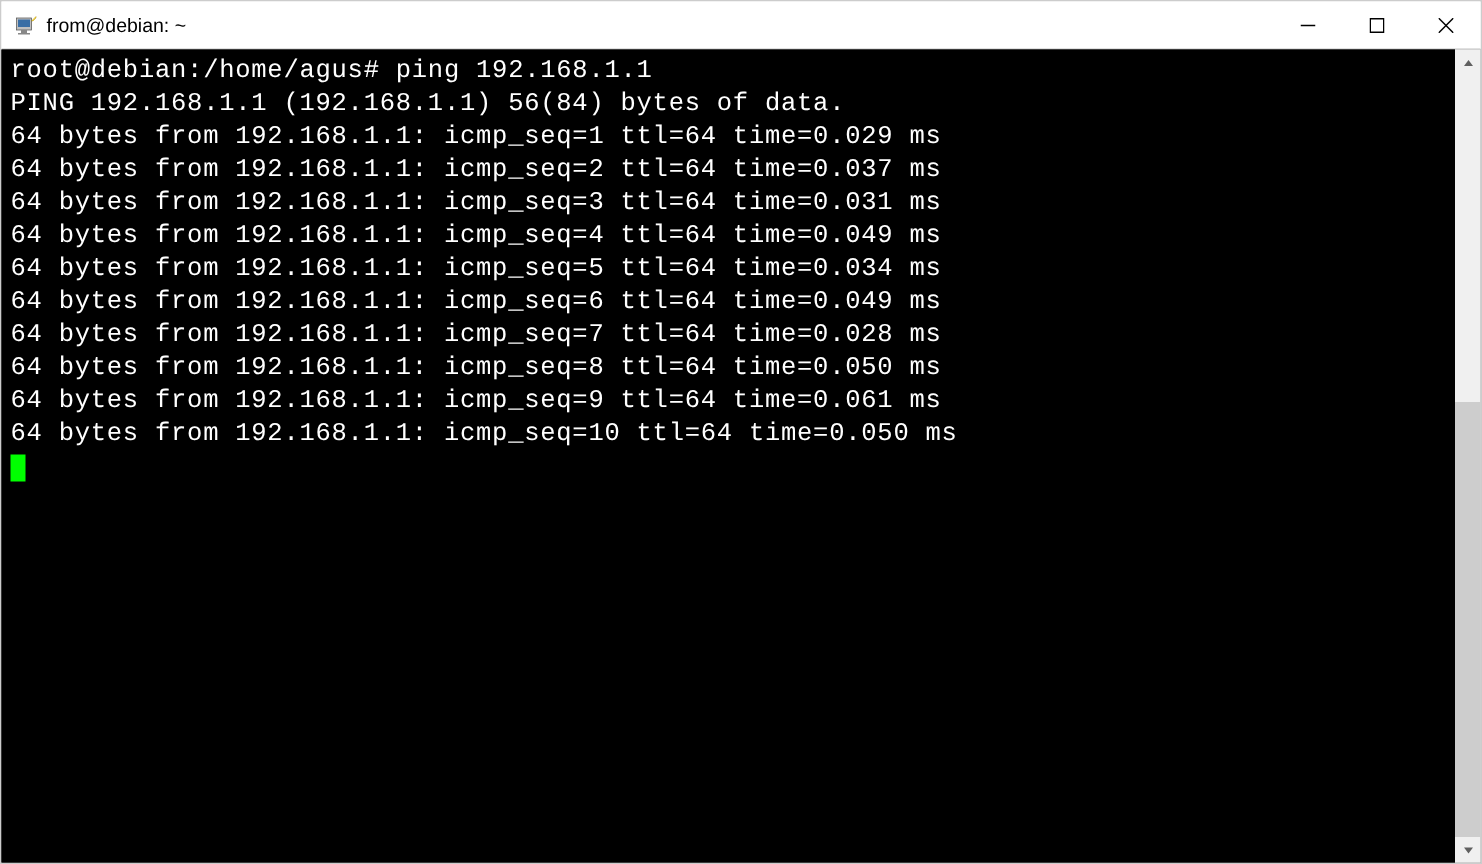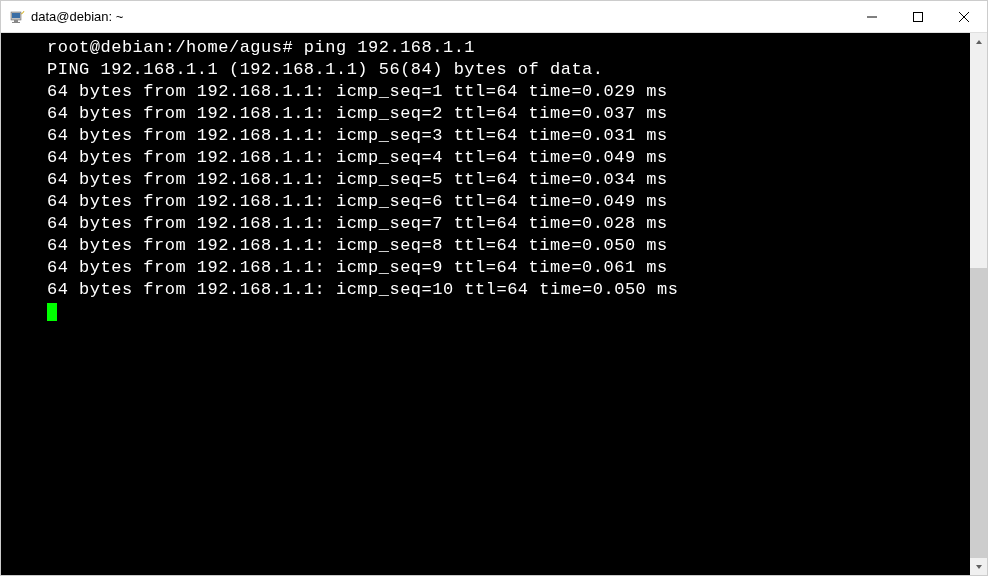--- a/index.html
+++ b/index.html
@@ -58,21 +58,20 @@
       cursor: pointer;
     }
     .win-btn svg {
       width: 10px;
       height: 10px;
     }
     .body-area {
       flex: 1;
       display: flex;
       background: #000;
-      padding-left: 40px;
     }
     .terminal {
       flex: 1;
       background: #000;
       color: #fff;
       font-family: "Consolas", "Courier New", monospace;
       font-size: 17px;
       line-height: 22px;
       padding: 4px 0 0 6px;
       white-space: pre;
@@ -128,21 +127,21 @@
   <div class="titlebar">
     <span class="titlebar-icon">
       <svg viewBox="0 0 16 16">
         <rect x="2" y="3" width="10" height="8" fill="#c0c0c0" stroke="#555" stroke-width="0.5"></rect>
         <rect x="3" y="4" width="8" height="5" fill="#3a6ea5"></rect>
         <rect x="5" y="11" width="4" height="2" fill="#888"></rect>
         <rect x="3" y="13" width="8" height="1" fill="#888"></rect>
         <path d="M12 5 L15 2 L15 3 L13 5 Z" fill="#ffdd44" stroke="#aa8800" stroke-width="0.3"></path>
       </svg>
     </span>
-    <span class="titlebar-title">data@debian: ~</span>
+    <span class="titlebar-title">from@debian: ~</span>
     <div class="window-controls">
       <button class="win-btn">
         <svg viewBox="0 0 10 10">
             <line x1="0" y1="5" x2="10" y2="5" stroke="#000" stroke-width="1"></line>
           </svg>
       </button>
       <button class="win-btn">
         <svg viewBox="0 0 10 10">
             <rect x="0.5" y="0.5" width="9" height="9" fill="none" stroke="#000" stroke-width="1"></rect>
           </svg>

